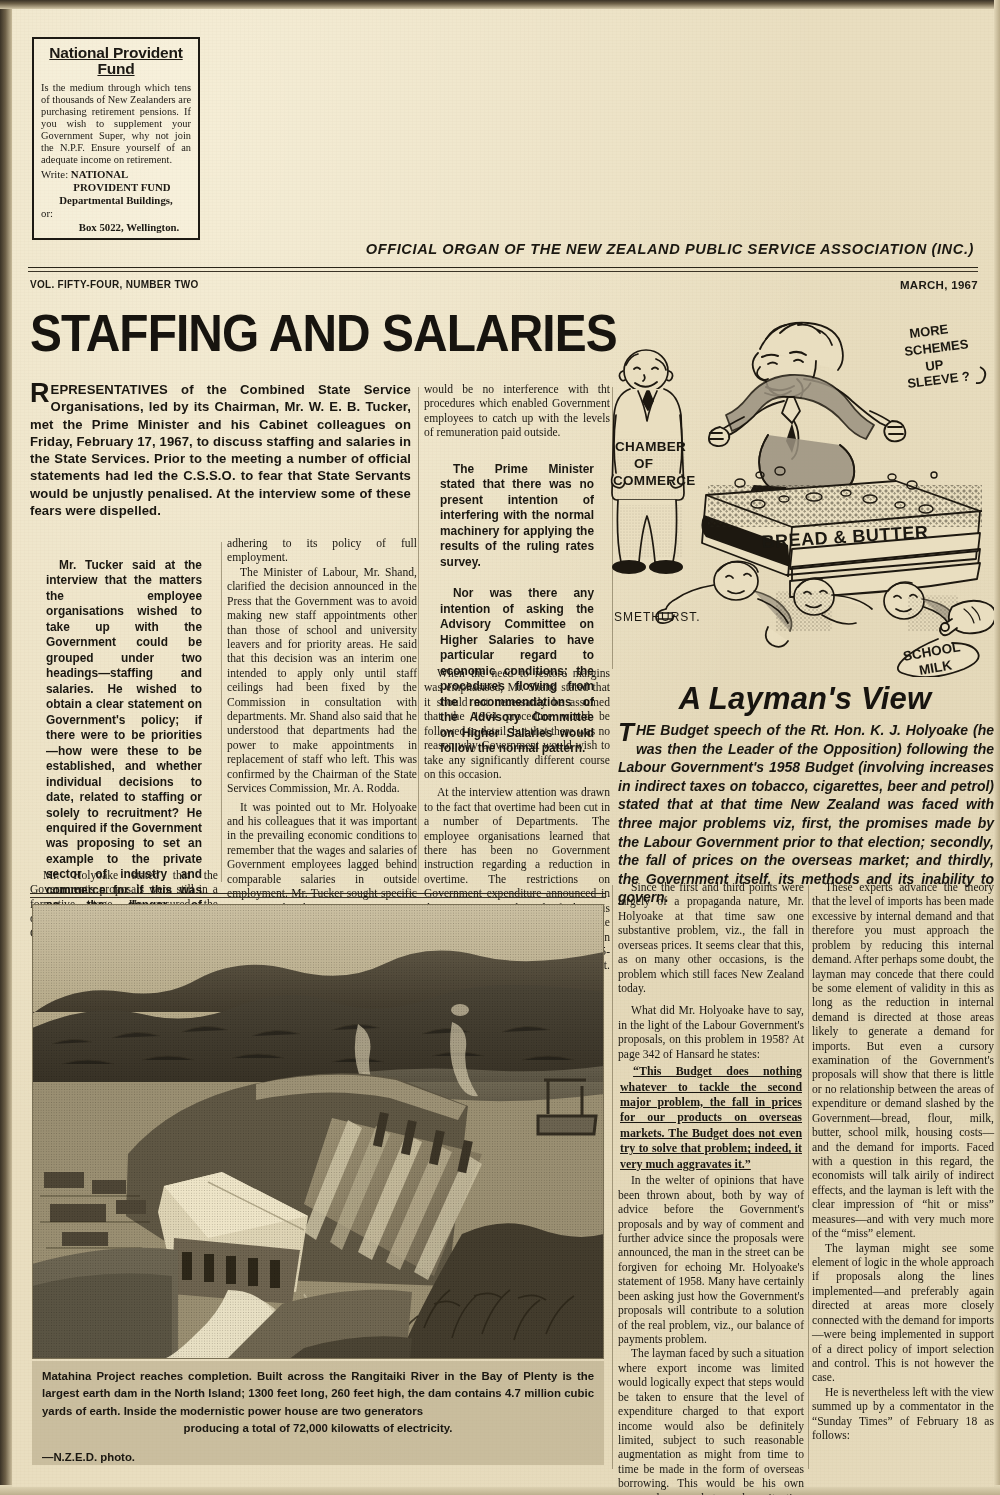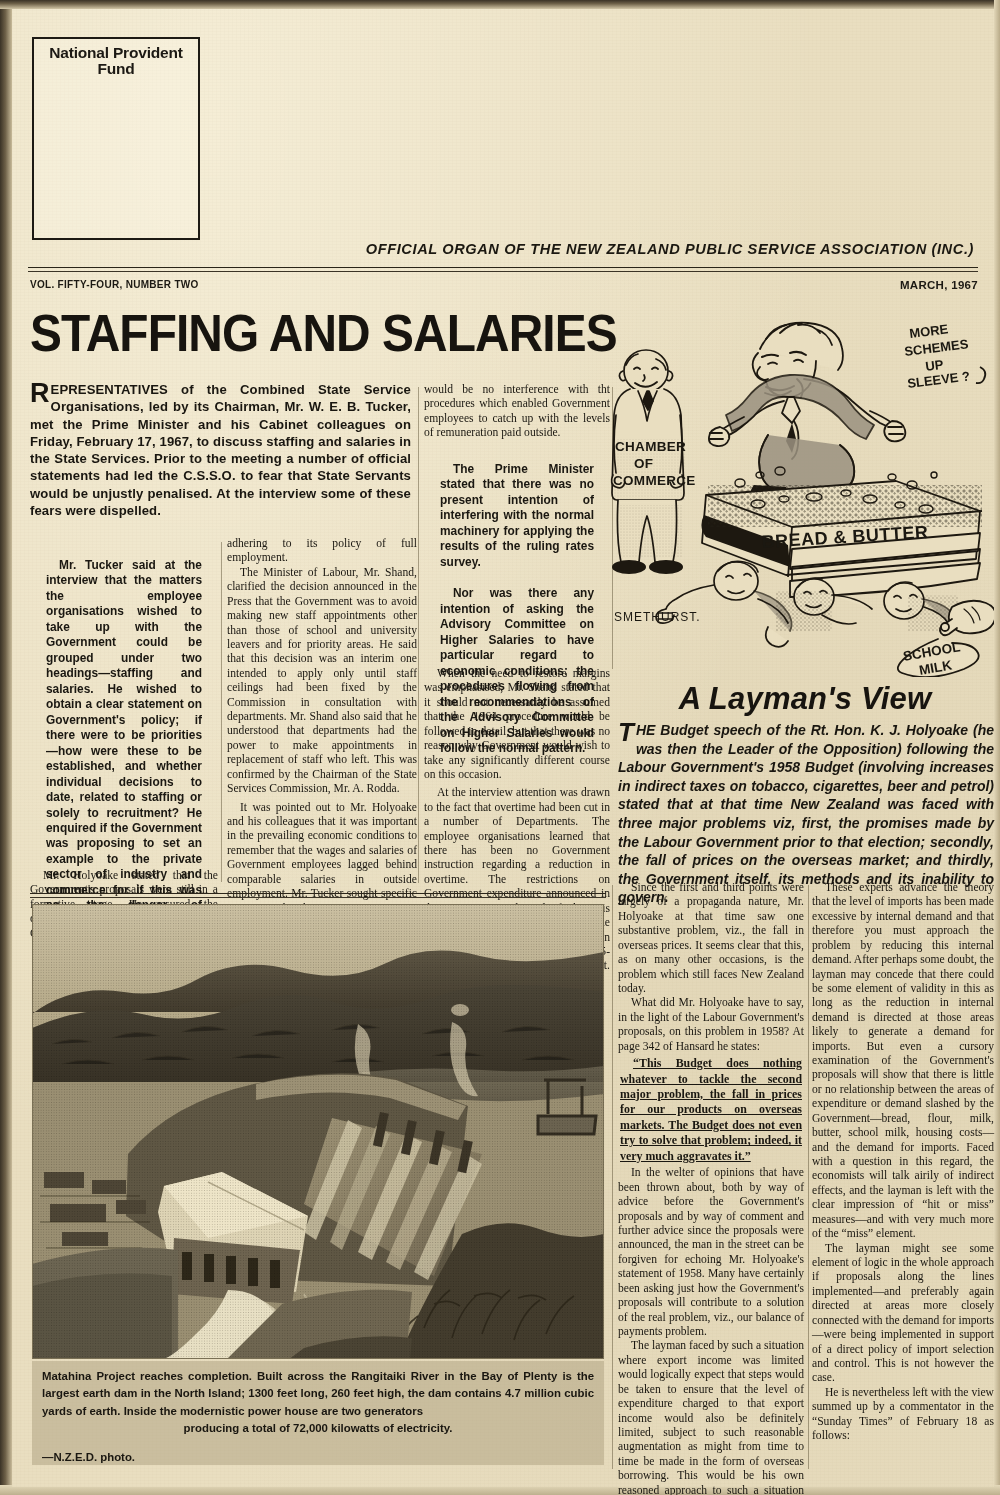--- a/index.html
+++ b/index.html
@@ -37,21 +37,21 @@
   }
 
   
   #masthead{position:absolute;left:10px;top:20px;width:962px;height:240px;}
   #ad-box{
     position:absolute;left:10px;top:8px;width:168px;height:203px;
     border:2.5px solid #1d1a14;background:rgba(255,252,238,.28);
     box-sizing:border-box;padding:6px 7px 4px 7px;
     color:#1c1914;
   }
-  #ad-title{font-weight:bold;font-size:15.5px;line-height:1.05;text-align:center;letter-spacing:-.2px;margin-bottom:4px;font-family:"Liberation Sans",sans-serif;}
+  #ad-title{font-weight:bold;font-size:15.5px;line-height:1.05;text-align:center;letter-spacing:-.2px;margin-bottom:4px;font-family:"Liberation Sans",sans-serif;text-decoration:underline;}
   #ad-body{font-family:"Liberation Serif",serif;font-size:10.4px;line-height:1.16;text-align:justify;}
   #ad-write{font-family:"Liberation Serif",serif;font-size:10.8px;line-height:1.22;margin-top:2px;font-weight:bold;}
   #ad-write .lbl{font-weight:normal;}
   .ad-c{display:block;text-align:center;}
   .ad-i1{padding-left:12px;}
   .ad-i2{padding-left:26px;}
 
   #title-wrap{position:absolute;left:186px;top:0;width:776px;height:228px;}
   #title-top{
     position:absolute;left:96px;top:26px;
@@ -172,20 +172,29 @@
   <div id="scan-edge-right"></div>
   <div id="scan-edge-bottom"></div>
 
   <div class="paper">
     <div class="grain"></div>
 
     <div id="masthead">
 
       <div id="ad-box">
         <div id="ad-title">National Provident Fund</div>
+        <div id="ad-body">Is the medium through which tens of thousands of New Zealanders are purchasing retirement pensions. If you wish to supplement your Government Super, why not join the N.P.F. Ensure yourself of an adequate income on retirement.</div>
+        <div id="ad-write">
+          <span class="lbl">Write:</span>
+          <span>NATIONAL</span>
+          <span class="ad-c ad-i1">PROVIDENT FUND</span>
+          <span class="ad-c">Departmental Buildings,</span>
+          <span class="lbl" style="display:block">or:</span>
+          <span class="ad-c ad-i2">Box 5022, Wellington.</span>
+        </div>
       </div>
 
     </div>
 
     <div id="subtitle">OFFICIAL ORGAN OF THE NEW ZEALAND PUBLIC SERVICE ASSOCIATION (INC.)</div>
     <div id="rule-1"></div>
     <div id="rule-2"></div>
     <div id="vol-line">VOL. FIFTY-FOUR, NUMBER TWO</div>
     <div id="date-line">MARCH, 1967</div>
 
@@ -400,21 +409,21 @@
       </svg>
     </div>
 
     <div id="lv-title">A Layman's View</div>
     <div id="lv-intro">
       <span class="dropcap">T</span><span>HE Budget speech of the Rt. Hon. K. J. Holyoake (he was then the Leader of the Opposition) following the Labour Government's 1958 Budget (involving increases in indirect taxes on tobacco, cigarettes, beer and petrol) stated that at that time New Zealand was faced with three major problems viz, first, the promises made by the Labour Government prior to that election; secondly, the fall of prices on the overseas market; and thirdly, the Government itself, its methods and its inability to govern.</span>
     </div>
 
     <div class="col bodytext" id="lv1">
       <p style="text-indent:13px">Since the first and third points were largely of a propaganda nature, Mr. Holyoake at that time saw one substantive problem, viz., the fall in overseas prices. It seems clear that this, as on many other occasions, is the problem which still faces New Zealand today.</p>
-      <p style="margin-top:0">What did Mr. Holyoake have to say, in the light of the Labour Government's proposals, on this problem in 1958? At page 342 of Hansard he states:</p>
+      <p style="margin-top:8px">What did Mr. Holyoake have to say, in the light of the Labour Government's proposals, on this problem in 1958? At page 342 of Hansard he states:</p>
       <div class="quote" style="margin-top:0">
         <p>“This Budget does nothing whatever to tackle the second major problem, the fall in prices for our products on overseas markets. The Budget does not even try to solve that problem; indeed, it very much aggravates it.”</p>
       </div>
       <p style="margin-top:0">In the welter of opinions that have been thrown about, both by way of advice before the Government's proposals and by way of comment and further advice since the proposals were announced, the man in the street can be forgiven for echoing Mr. Holyoake's statement of 1958. Many have certainly been asking just how the Government's proposals will contribute to a solution of the real problem, viz., our balance of payments problem.</p>
       <p style="margin-top:0">The layman faced by such a situation where export income was limited would logically expect that steps would be taken to ensure that the level of expenditure charged to that export income would also be definitely limited, subject to such reasonable augmentation as might from time to time be made in the form of overseas borrowing. This would be his own reasoned approach to such a situation facing his domestic expenditure. However, the ex-</p>
     </div>
 
     <div class="col bodytext" id="lv2">
       <p style="margin-top:0">These experts advance the theory that the level of imports has been made excessive by internal demand and that therefore you must approach the problem by reducing this internal demand. After perhaps some doubt, the layman may concede that there could be some element of validity in this as long as the reduction in internal demand is directed at those areas likely to generate a demand for imports. But even a cursory examination of the Government's proposals will show that there is little or no relationship between the areas of expenditure or demand slashed by the Government—bread, flour, milk, butter, school milk, housing costs—and the demand for imports. Faced with a question in this regard, the economists will talk airily of indirect effects, and the layman is left with the clear impression of “hit or miss” measures—and with very much more of the “miss” element.</p>
       <p style="margin-top:0">The layman might see some element of logic in the whole approach if proposals along the lines implemented—and preferably again directed at areas more closely connected with the demand for imports—were being implemented in support of a direct policy of import selection and control. This is not however the case.</p>

